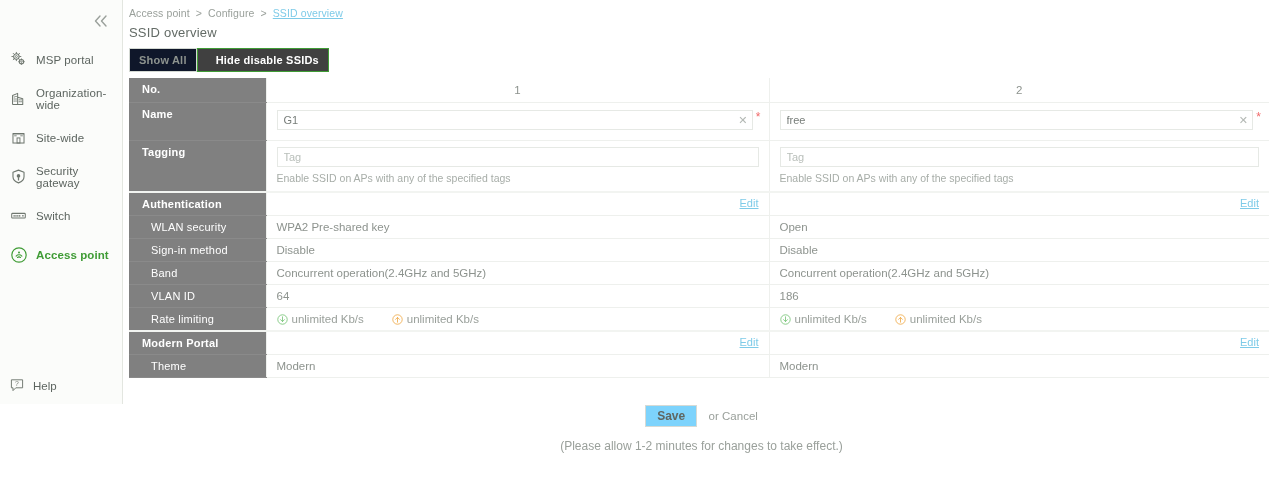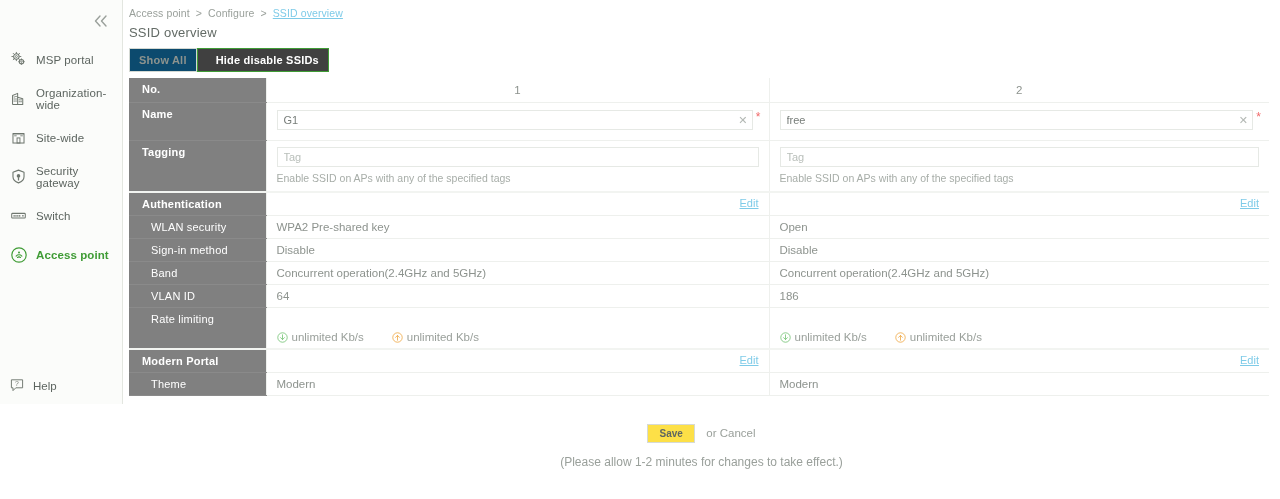--- a/index.html
+++ b/index.html
@@ -59,21 +59,21 @@
   }
   .page-title {
     font-size: 13px; color: #636b66;
     padding: 6px 0 0 6px; letter-spacing: .2px;
   }
   .btn-group { display: flex; margin: 8px 0 6px 6px; }
   .btn-toggle {
     font-size: 11px; font-weight: bold;
     padding: 5px 9px;
     border: 1px solid #d4d9d3;
-    background: #0c4a6e; color: #8d938e;
+    background: #0f172a; color: #8d938e;
     cursor: pointer; letter-spacing: .2px;
   }
   .btn-toggle.active {
     background: #404040; color: #fff; border-color: #3f9c35; padding-left: 18px;
   }
 
   
   .ssid-table {
     width: 1140px; margin-left: 6px;
     border-collapse: collapse;
@@ -150,28 +150,28 @@
     line-height: 10px; margin-left: 4px; cursor: pointer;
     font-family: "Liberation Serif", serif;
   }
 
   .edit-link {
     color: #7ecbe8; font-size: 11px; text-decoration: underline;
     cursor: pointer; float: right;
   }
 
   .rate-row { display: flex; gap: 28px; align-items: center; }
-  .rate-item { display: flex; align-items: center; gap: 4px; font-size: 11.5px; color: #9aa09b; margin-top: 18px; }
+  .rate-item { display: flex; align-items: center; gap: 4px; font-size: 11.5px; color: #9aa09b; }
 
   
   .footer { text-align: center; margin-top: 27px; }
   .save-btn {
     display: inline-block;
-    font-size: 10px; font-weight: bold; color: #5f6661;
-    border: 1px solid #d6dad5; background: #fde047;
+    font-size: 12px; font-weight: bold; color: #5f6661;
+    border: 1px solid #d6dad5; background: #7dd3fc;
     padding: 3px 11px; cursor: pointer;
     font-family: "Liberation Sans", sans-serif;
   }
   .or-cancel { font-size: 11.5px; color: #9aa09b; margin-left: 7px; }
   .cancel-link { color: #9aa09b; cursor: pointer; }
   .note { font-size: 12px; color: #9aa09b; margin-top: 12px; }
 </style>
 </head>
 <body>
 

